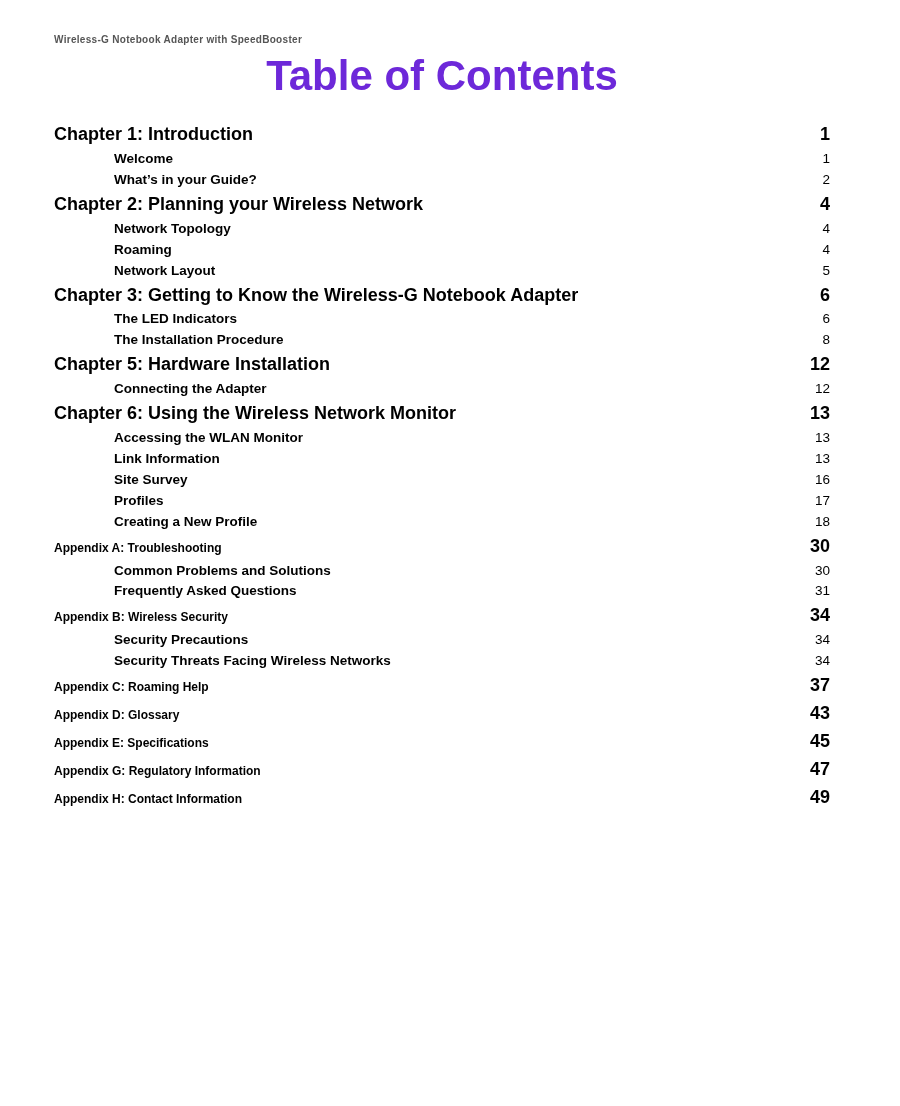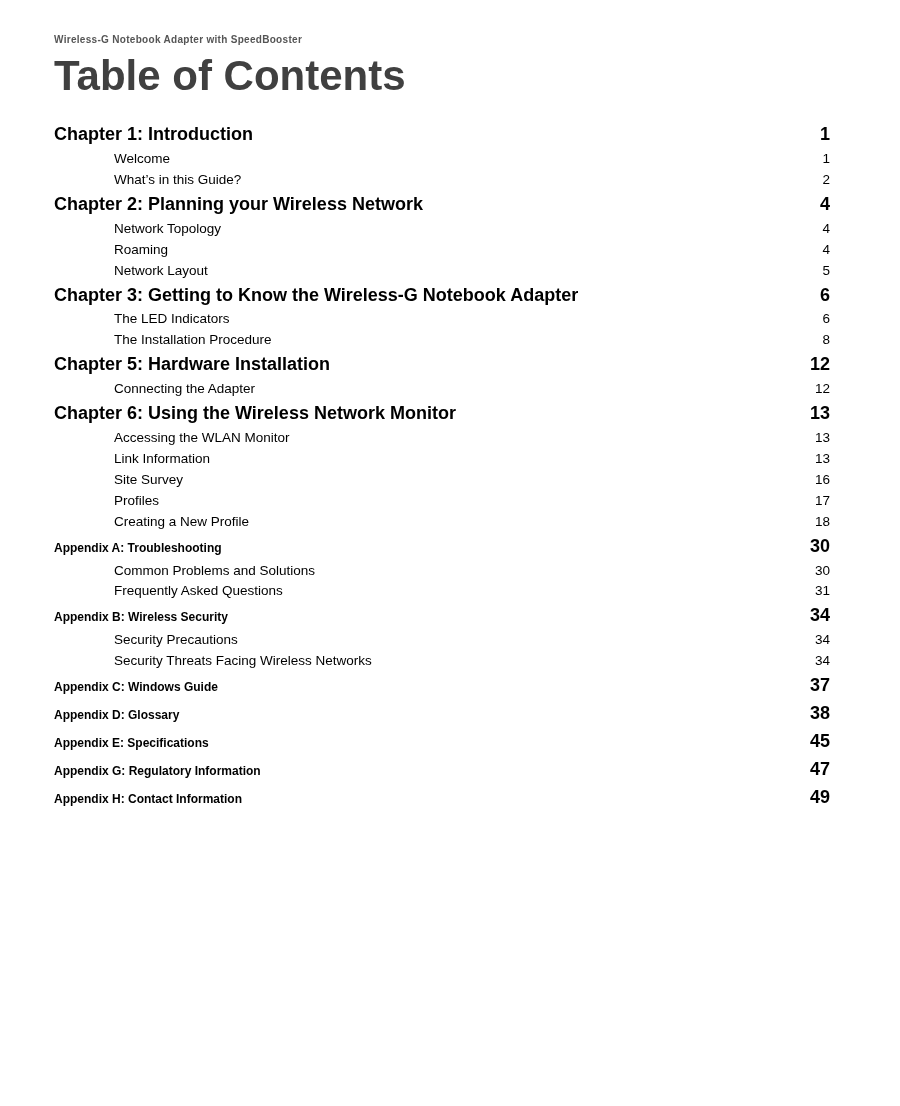--- a/index.html
+++ b/index.html
@@ -29,24 +29,25 @@
       font-size: 10px;
       font-weight: bold;
       color: #555555;
       margin-bottom: 8px;
       letter-spacing: 0.3px;
     }
 
     .page-title {
       font-size: 42px;
       font-weight: 900;
-      color: #404040;
+      color: #6d28d9;
       margin-bottom: 22px;
       font-family: Arial Black, Arial, sans-serif;
       line-height: 1.1;
+      text-align: center;
     }
 
     .toc-entry {
       display: flex;
       justify-content: space-between;
       align-items: baseline;
       width: 100%;
       line-height: 1.55;
     }
 
@@ -67,21 +68,21 @@
       color: #000000;
     }
 
     .chapter-entry .toc-page {
       font-size: 18px;
       font-weight: bold;
     }
 
     .sub-entry .toc-label {
       font-size: 13.5px;
-      font-weight: normal;
+      font-weight: bold;
       color: #000000;
       padding-left: 60px;
     }
 
     .sub-entry .toc-page {
       font-size: 13.5px;
       font-weight: normal;
     }
 
     .appendix-entry .toc-label {
@@ -115,21 +116,21 @@
     </div>
   </div>
       <div class="toc-row">
     <div class="toc-entry sub-entry">
       <span class="toc-label">Welcome</span>
       <span class="toc-page">1</span>
     </div>
   </div>
       <div class="toc-row">
     <div class="toc-entry sub-entry">
-      <span class="toc-label">What’s in this Guide?</span>
+      <span class="toc-label">What’s in your Guide?</span>
       <span class="toc-page">2</span>
     </div>
   </div>
       <div class="toc-row">
     <div class="toc-entry chapter-entry">
       <span class="toc-label">Chapter 2: Planning your Wireless Network</span>
       <span class="toc-page">4</span>
     </div>
   </div>
       <div class="toc-row">
@@ -247,28 +248,28 @@
     </div>
   </div>
       <div class="toc-row">
     <div class="toc-entry sub-entry">
       <span class="toc-label">Security Threats Facing Wireless Networks</span>
       <span class="toc-page">34</span>
     </div>
   </div>
       <div class="toc-row">
     <div class="toc-entry appendix-entry">
-      <span class="toc-label">Appendix C: Windows Guide</span>
+      <span class="toc-label">Appendix C: Roaming Help</span>
       <span class="toc-page">37</span>
     </div>
   </div>
       <div class="toc-row">
     <div class="toc-entry appendix-entry">
       <span class="toc-label">Appendix D: Glossary</span>
-      <span class="toc-page">38</span>
+      <span class="toc-page">43</span>
     </div>
   </div>
       <div class="toc-row">
     <div class="toc-entry appendix-entry">
       <span class="toc-label">Appendix E: Specifications</span>
       <span class="toc-page">45</span>
     </div>
   </div>
       <div class="toc-row">
     <div class="toc-entry appendix-entry">

